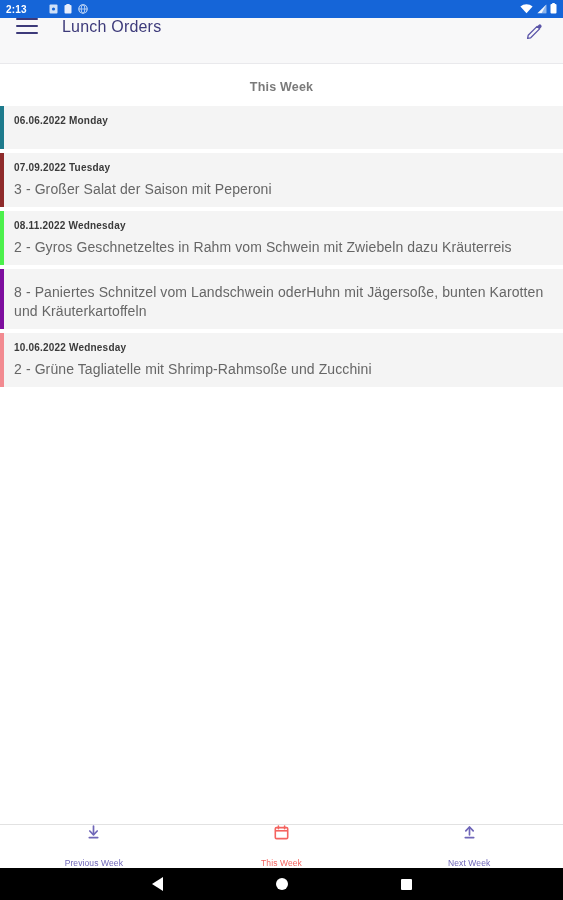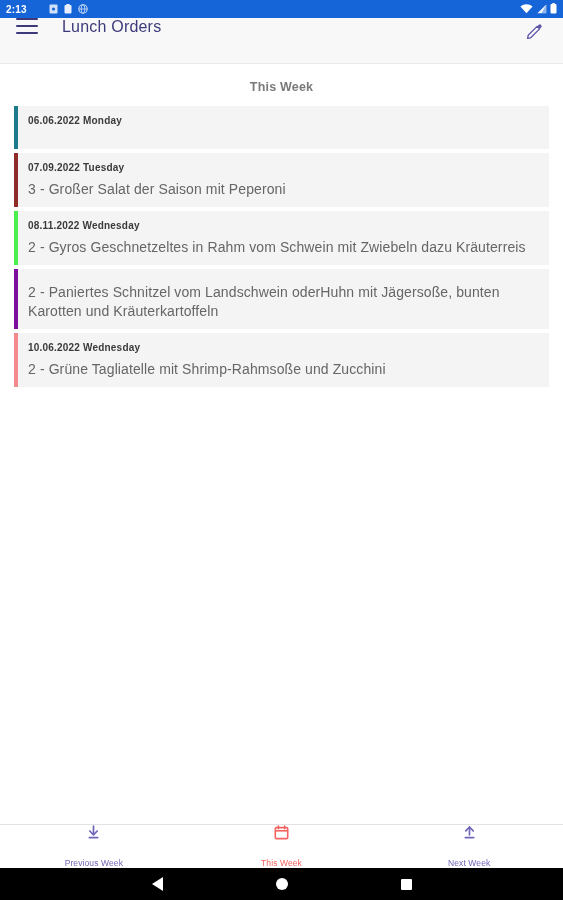--- a/index.html
+++ b/index.html
@@ -62,21 +62,21 @@
 
   
   .content { flex:1 1 auto; overflow:hidden; background:#ffffff; }
   .week-heading {
     text-align:center;
     font-size:12.5px; font-weight:bold;
     color:#7a7a7a;
     padding:16px 0 12px 0;
     letter-spacing:.2px;
   }
-  .day-list { padding:0 14px; }
+  .day-list { padding:0 0; }
   .day-card {
     background:#f4f4f4;
     display:flex;
     margin-bottom:4px;
     min-height:42px;
     cursor:pointer;
   }
   .day-accent { width:4px; flex:0 0 4px; }
   .day-body { padding:8px 10px 9px 10px; flex:1 1 auto; }
   .day-title {
@@ -212,21 +212,21 @@
         <div class="day-card">
           <div class="day-accent" style="background: rgb(76, 240, 76);"></div>
           <div class="day-body">
             <div class="day-title">08.11.2022 Wednesday</div>
             <div class="day-desc">2 - Gyros Geschnetzeltes in Rahm vom Schwein mit Zwiebeln dazu Kräuterreis</div>
           </div>
         </div>
         <div class="day-card">
           <div class="day-accent" style="background: rgb(125, 13, 158);"></div>
           <div class="day-body">
-            <div class="day-desc">2 - Paniertes Schnitzel vom Landschwein oderHuhn mit Jägersoße, bunten Karotten und Kräuterkartoffeln</div>
+            <div class="day-desc">8 - Paniertes Schnitzel vom Landschwein oderHuhn mit Jägersoße, bunten Karotten und Kräuterkartoffeln</div>
           </div>
         </div>
         <div class="day-card">
           <div class="day-accent" style="background: rgb(242, 138, 144);"></div>
           <div class="day-body">
             <div class="day-title">10.06.2022 Wednesday</div>
             <div class="day-desc">2 - Grüne Tagliatelle mit Shrimp-Rahmsoße und Zucchini</div>
           </div>
         </div>
       </div>

